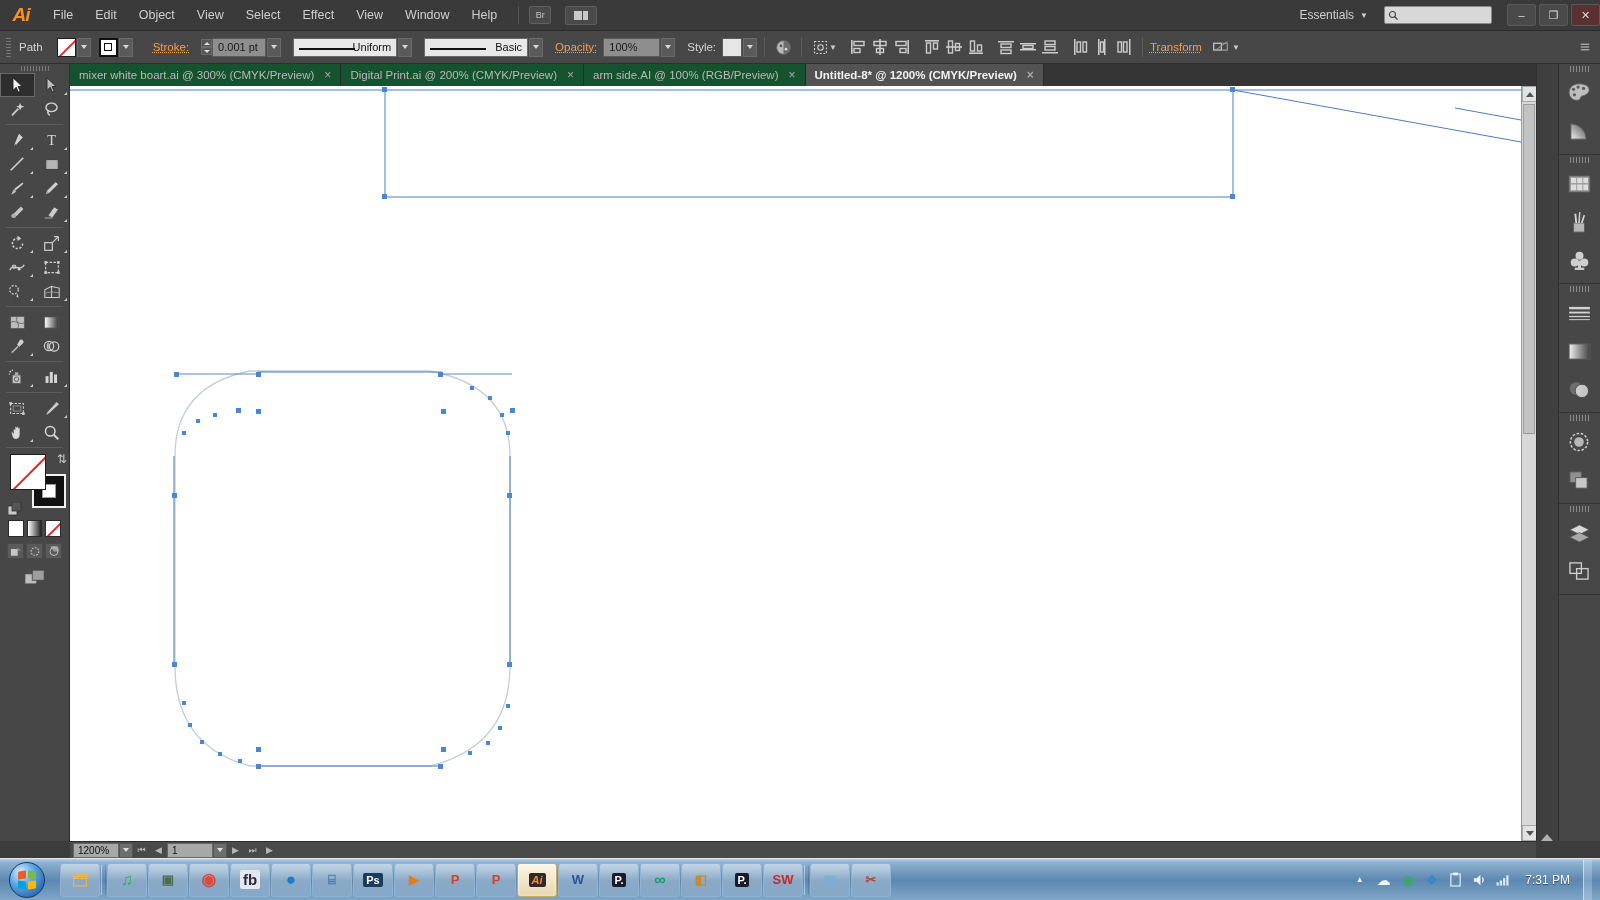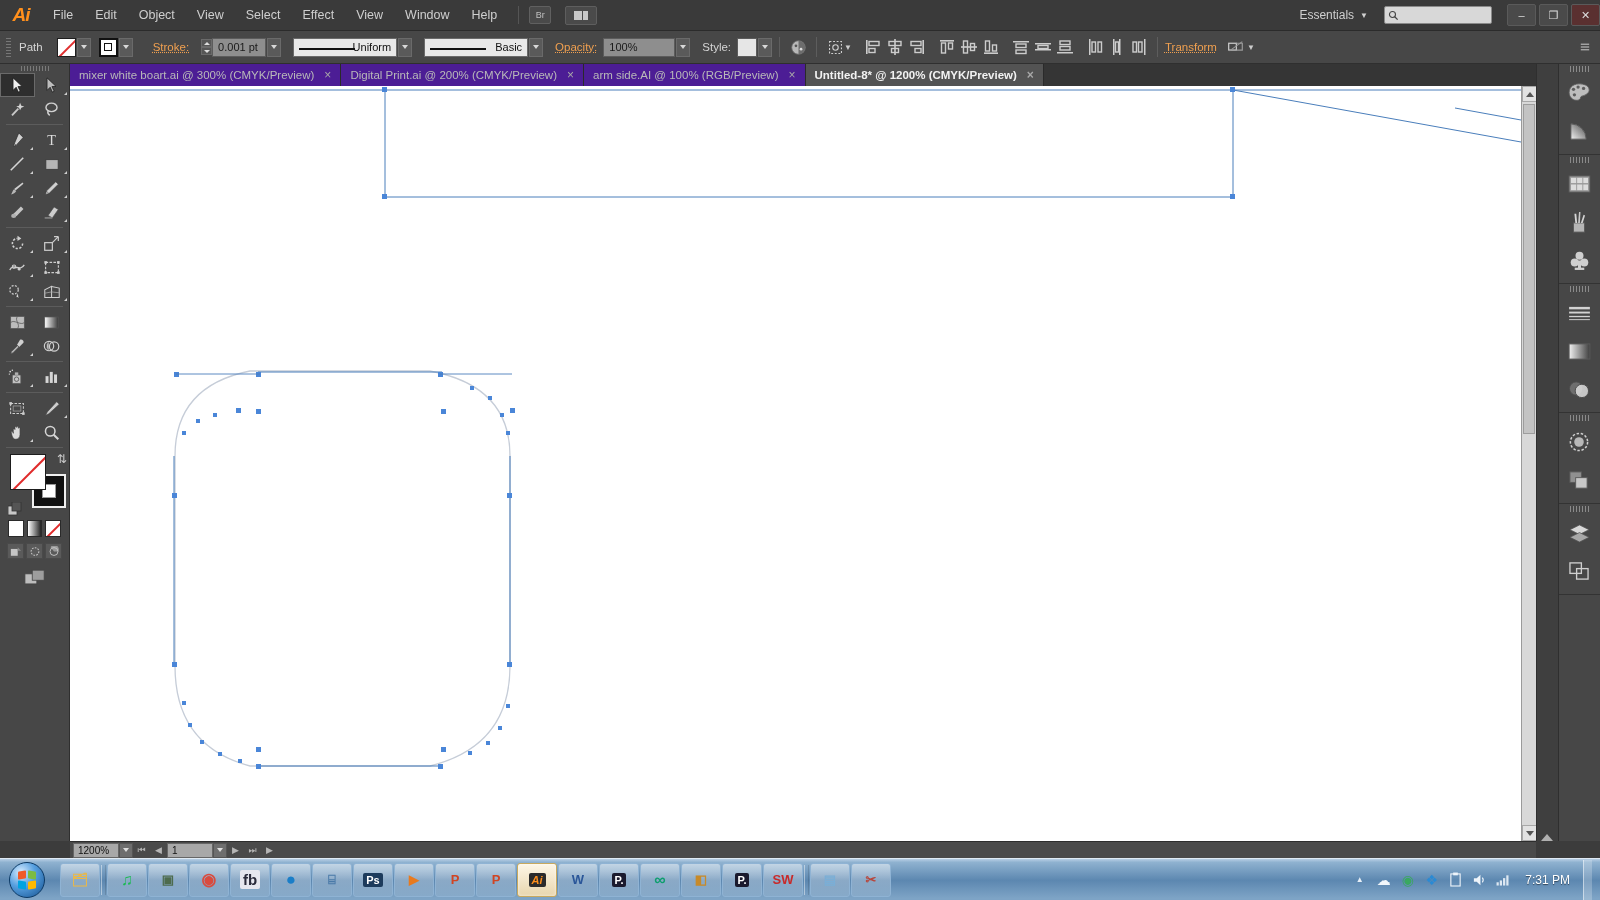--- a/index.html
+++ b/index.html
@@ -123,21 +123,21 @@
   .cb-sep { width: 1px; height: 20px; background: #5d5d5d; margin: 0 7px; }
   .align-ico { width: 20px; height: 20px; }
 
   
   .tabbar {
     position: absolute; left: 70px; top: 64px; width: 1466px; height: 22px;
     background: #353535; display: flex; align-items: flex-end;
   }
   .tab {
     height: 22px; display: flex; align-items: center; padding: 0 9px;
-    font-size: 11.5px; color: #b9b9b9; background: #4c1d95;
+    font-size: 11.5px; color: #b9b9b9; background: #14532d;
     border-right: 1px solid #2a2a2a; gap: 10px; white-space: nowrap;
   }
   .tab.active { background: #535353; color: #f2f2f2; font-weight: bold; }
   .tab .x { font-size: 12px; color: #a8a8a8; }
 
   
   .toolbar {
     position: absolute; left: 0; top: 64px; width: 70px; height: 777px;
     background: #474747; border-right: 1px solid #2f2f2f;
   }
@@ -372,21 +372,21 @@
     <div style="width:12px"></div>
     <div class="combo-line">Uniform</div>
     <div class="dd-arrow"></div>
 
     <div style="width:12px"></div>
     <div class="combo-line">Basic</div>
     <div class="dd-arrow"></div>
 
     <div style="width:12px"></div>
     <div class="cb-label link" style="margin:0 6px 0 0">Opacity:</div>
-    <div class="field" style="width:72px">100%</div>
+    <div class="field" style="width:57px">100%</div>
     <div class="dd-arrow"></div>
 
     <div style="width:12px"></div>
     <div class="cb-label" style="margin:0 6px 0 0">Style:</div>
     <div class="style-swatch"></div>
     <div class="dd-arrow"></div>
 
     <div class="cb-sep"></div>
     <div class="icon-btn">
       <svg width="17" height="17" viewBox="0 0 20 20">

